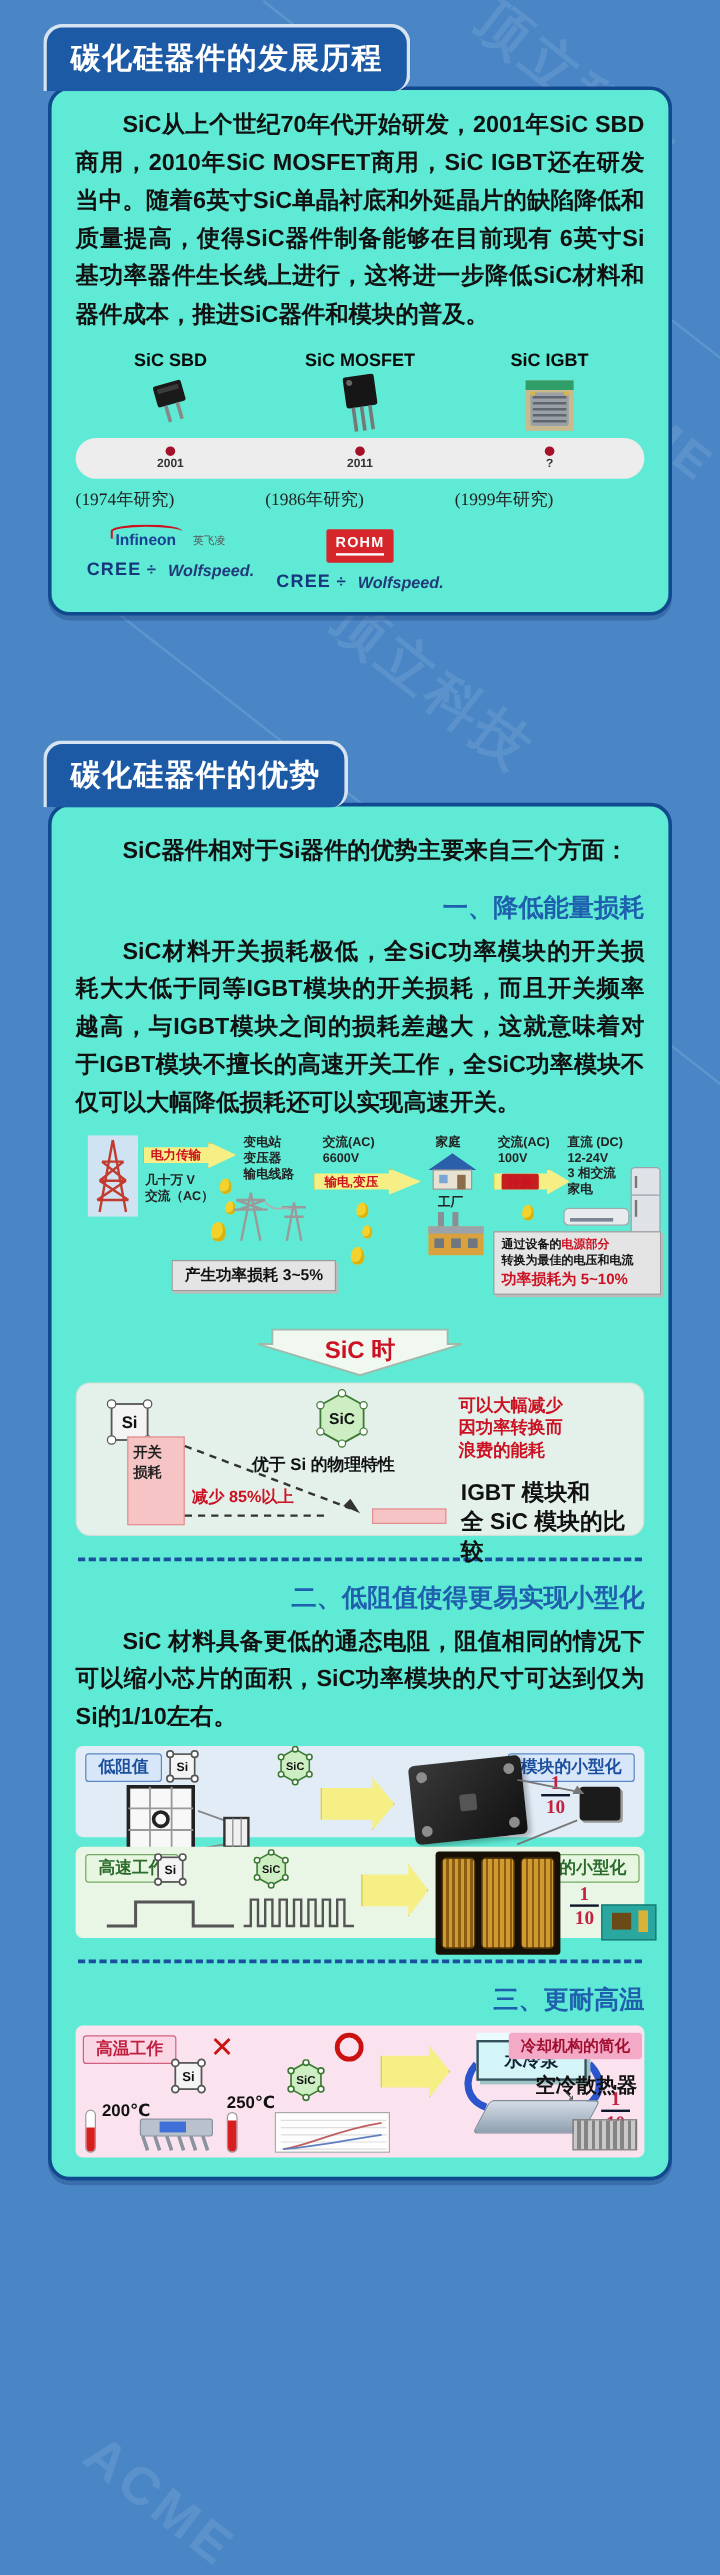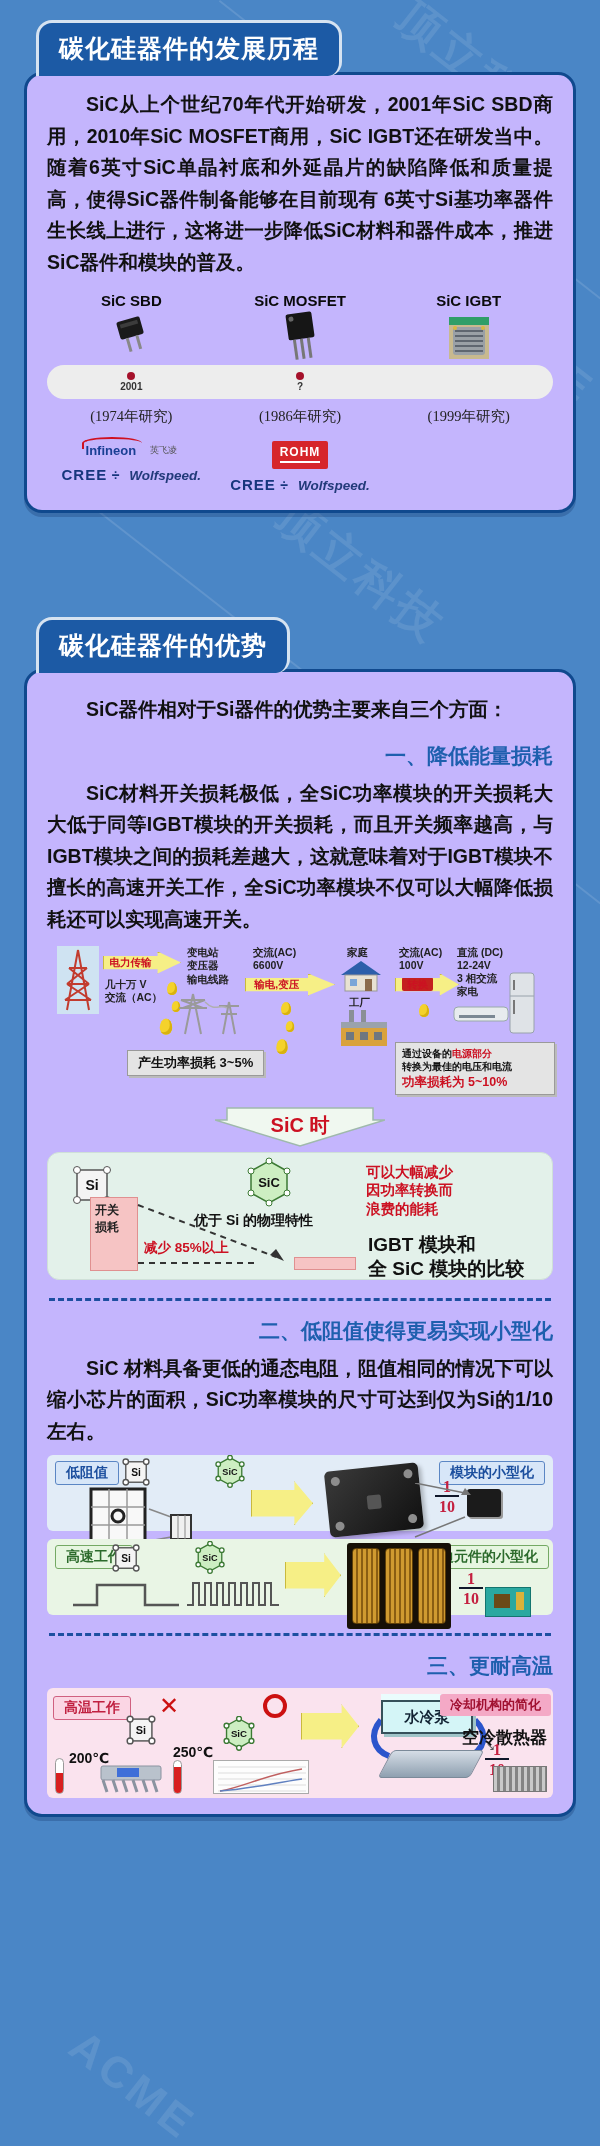--- a/index.html
+++ b/index.html
@@ -21,41 +21,41 @@
     position:relative; z-index:3; display:inline-block;
     margin:20px 0 0 36px; background:#1c5aa5; color:#fff;
     font-size:25px; font-weight:700; letter-spacing:1px;
     padding:9px 20px 11px;
     border:3px solid rgba(235,242,250,.9); border-bottom:none;
     border-radius:16px 16px 14px 0;
   }
   .badge2 { margin-top:104px; }
   .card {
     position:relative; z-index:2;
-    margin:-4px 24px 0; background:#c4b5fd;
+    margin:-4px 40px 0; background:#5eead4;
     border:3px solid #10498e; border-radius:18px;
     padding:14px 20px 16px;
     box-shadow:0 4px 0 rgba(10,40,90,.25);
   }
   .body-text { font-size:19.5px; line-height:1.62; text-align:justify; text-indent:2em; font-weight:600; }
   .intro { font-size:19.5px; line-height:1.6; text-indent:2em; font-weight:600; margin:8px 0 4px; }
   .adv-h { font-size:21px; color:#1e5fae; font-weight:800; padding-left:2em; margin:16px 0 8px;text-align:right; }
   .pre { white-space:pre-line; }
   .divider { border:none; border-top:3px dashed #1d4fa0; margin:18px 2px 6px; }
 
   
   .timeline { margin-top:14px; }
   .tl-grid { display:grid; grid-template-columns:1fr 1fr 1fr; text-align:center; }
   .tl-dev { font-size:15px; font-weight:800; color:#0a0a0a; }
   .tl-icons { display:grid; grid-template-columns:1fr 1fr 1fr; height:52px; align-items:end; justify-items:center; }
   .tl-bar { background:#ededed; border-radius:17px; height:34px; display:grid; grid-template-columns:1fr 1fr 1fr; margin-top:4px; }
   .tl-dotcol { display:flex; flex-direction:column; align-items:center; justify-content:center; gap:1px; }
   .dot { width:8px; height:8px; background:#a5112b; border-radius:50%; }
   .tl-year { font-size:10px; font-weight:800; color:#333; }
-  .tl-research { display:grid; grid-template-columns:1fr 1fr 1fr; text-align:center; font-family:"Liberation Serif","DejaVu Serif",serif; font-size:14.5px; margin-top:8px; color:#222; }
+  .tl-research { display:grid; grid-template-columns:1fr 1fr 1fr; font-family:"Liberation Serif","DejaVu Serif",serif; font-size:14.5px; margin-top:8px; color:#222; }
   .tl-logos { display:grid; grid-template-columns:1fr 1fr 1fr; text-align:center; margin-top:8px; }
   .logo-row { display:flex; gap:10px; justify-content:center; align-items:center; margin-top:7px; }
   .inf-wrap { position:relative; display:inline-block; }
   .inf-arc { position:absolute; top:-4px; left:-4px; width:60px; height:12px; border:2px solid #cf1020; border-bottom:none; border-right:none; border-radius:50% 50% 0 0; }
   .inf-text { color:#1a3f94; font-weight:700; font-size:13px; }
   .inf-cn { font-size:9px; color:#555; margin-left:4px; }
   .cree { color:#16367d; font-weight:900; font-size:15px; letter-spacing:1px; }
   .cree-sym { color:#16367d; font-weight:900; font-size:14px; }
   .wolf { color:#223a7a; font-weight:600; font-style:italic; font-size:13.5px; }
   .rohm { display:inline-block; background:#d6252b; color:#fff; font-weight:900; font-size:12px; letter-spacing:1px; padding:4px 8px 6px; border-radius:2px; }
@@ -167,20 +167,24 @@
           <circle cx="38" cy="13" r="2" fill="#d8b840"></circle>
       </svg>
     </div>
     <div class="tl-bar">
       <div class="tl-dotcol">
           <span class="dot"></span>
           <span class="tl-year">2001</span>
         </div>
       <div class="tl-dotcol">
           <span class="dot"></span>
+          <span class="tl-year">2011</span>
+        </div>
+      <div class="tl-dotcol">
+          <span class="dot"></span>
           <span class="tl-year">?</span>
         </div>
     </div>
     <div class="tl-research">
       <span>(1974年研究)</span>
       <span>(1986年研究)</span>
       <span>(1999年研究)</span>
     </div>
     <div class="tl-logos">
       <div>
@@ -275,21 +279,21 @@
       <rect x="1" y="1" width="54" height="14" rx="4" fill="#e7ebee" stroke="#9aa"></rect>
       <rect x="6" y="9" width="36" height="3" fill="#7b8894"></rect>
     </svg>
     <svg style="position:absolute;left:462px;top:26px" width="26" height="62" viewBox="0 0 26 62">
       <rect x="1" y="1" width="24" height="60" rx="3" fill="#dfe3e7" stroke="#98a2ab"></rect>
       <line x1="1" y1="24" x2="25" y2="24" stroke="#98a2ab"></line>
       <rect x="4" y="8" width="2" height="10" fill="#777"></rect>
         <rect x="4" y="28" width="2" height="14" fill="#777"></rect>
     </svg>
     <div class="graybox loss1" style="left:80px;top:104px">产生功率损耗 3~5%</div>
-    <div class="graybox devbox" style="left:348px;top:96px;width:160px">
+    <div class="graybox devbox" style="left:348px;top:80px;width:140px">
       <span>通过设备的</span><span class="red">电源部分</span><br>
       <span>转换为最佳的电压和电流</span><br>
       <span class="redb" style="font-size:12.5px">功率损耗为 5~10%</span>
     </div>
   </div>
 
   <div class="sic-arrow">
     <svg viewBox="0 0 170 42">
       <polygon points="12,2 158,2 158,14 170,14 85,40 0,14 12,14" fill="#f0f8f0" stroke="#9fb9ac" stroke-width="1.5"></polygon>
     </svg>

